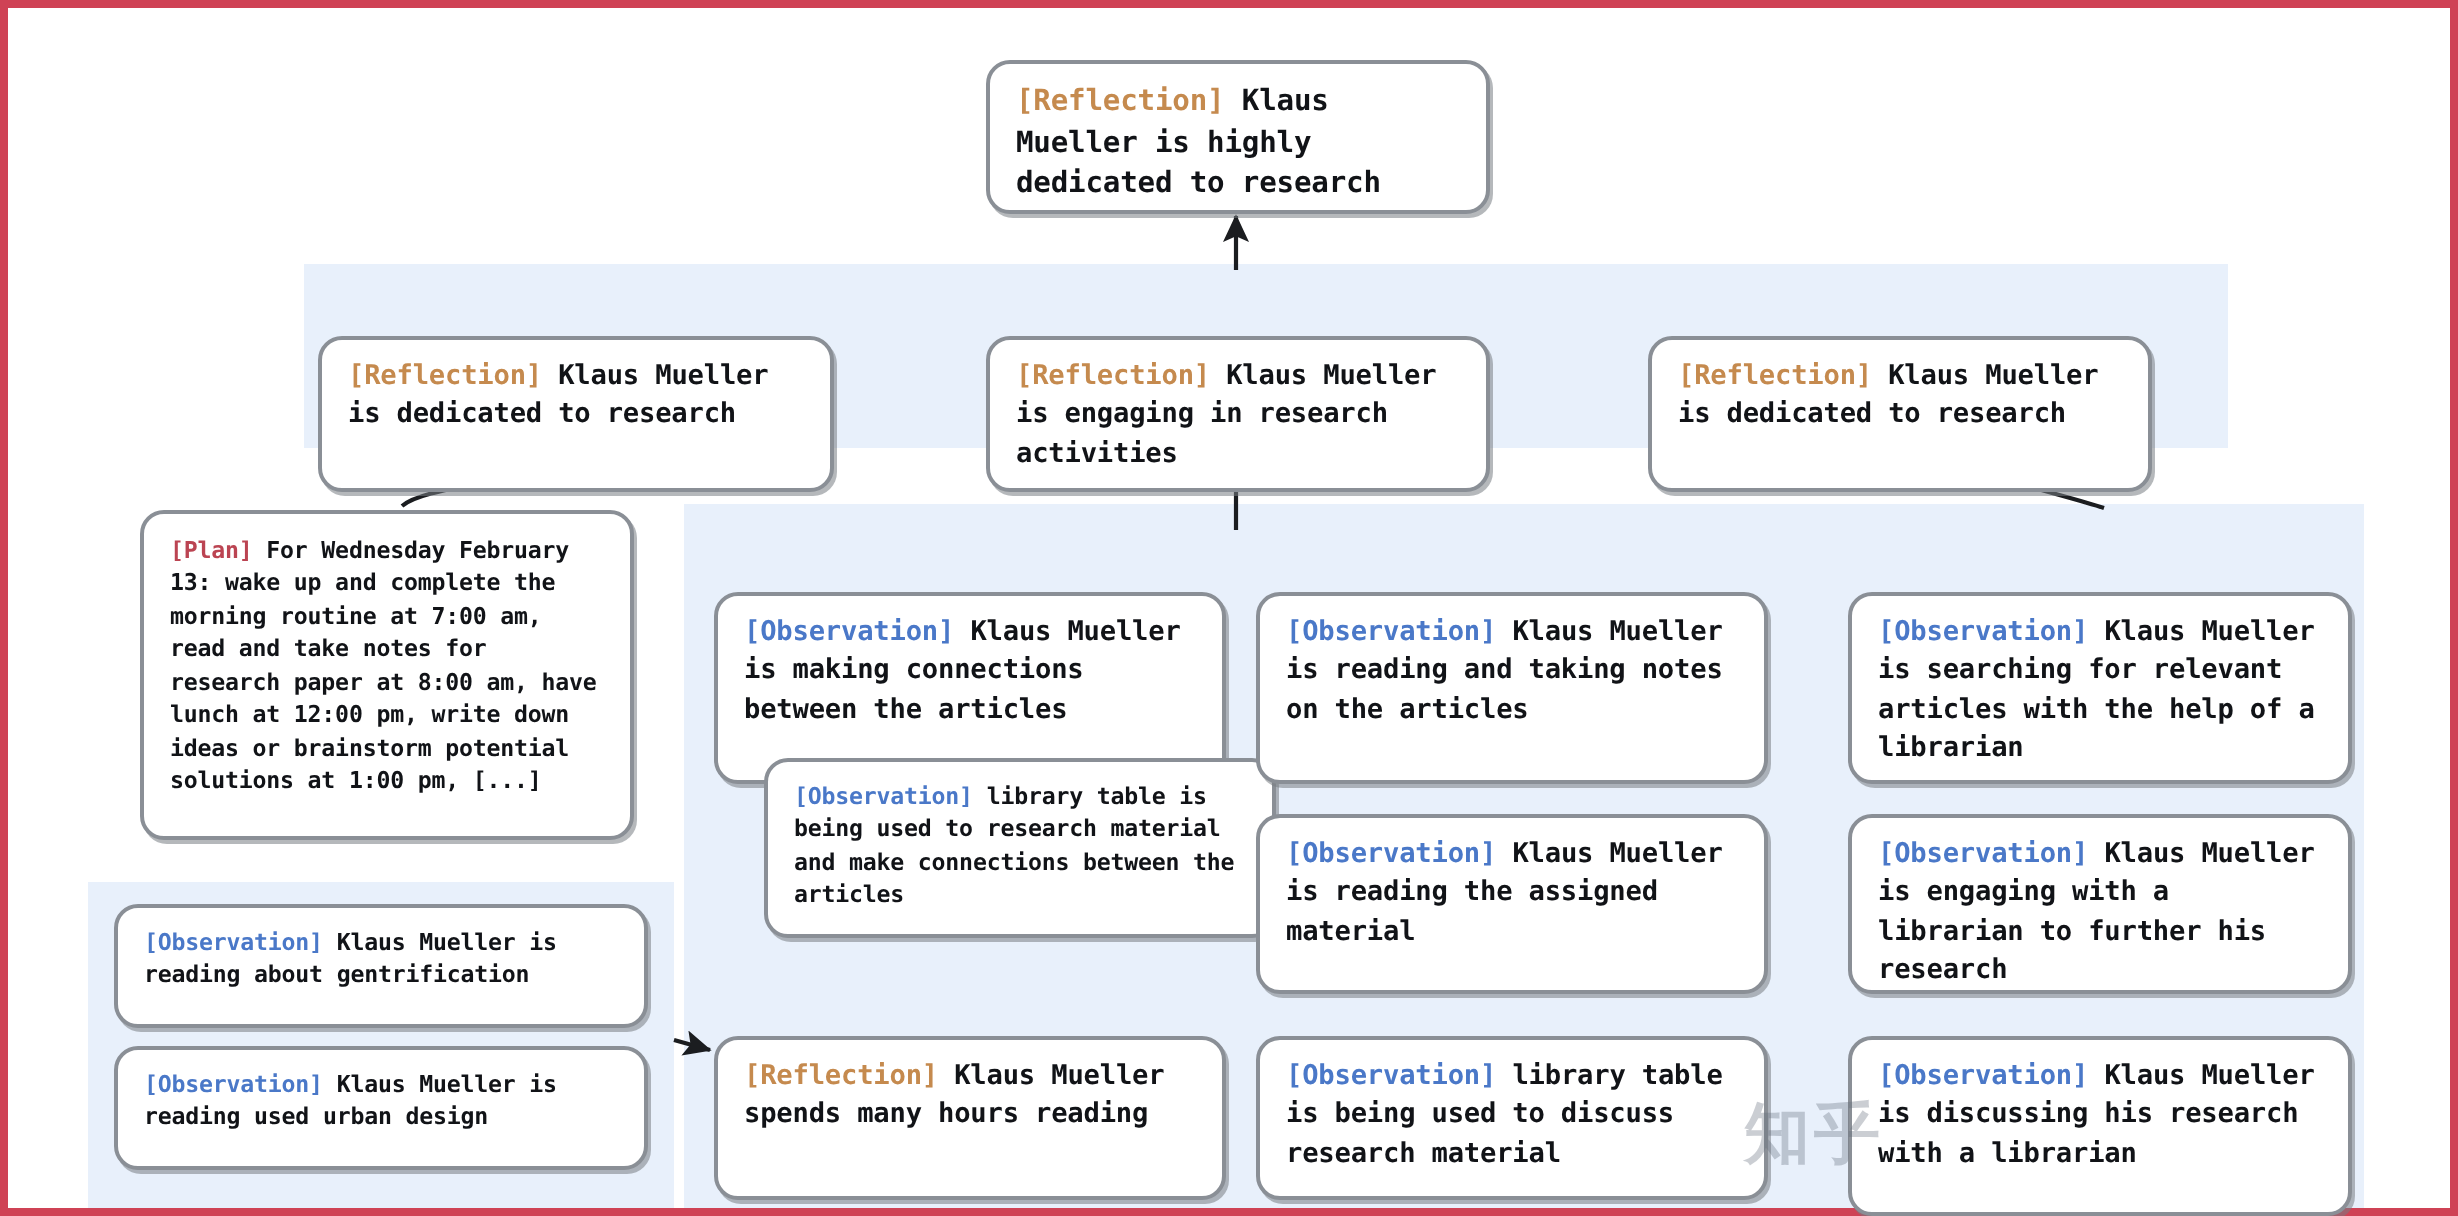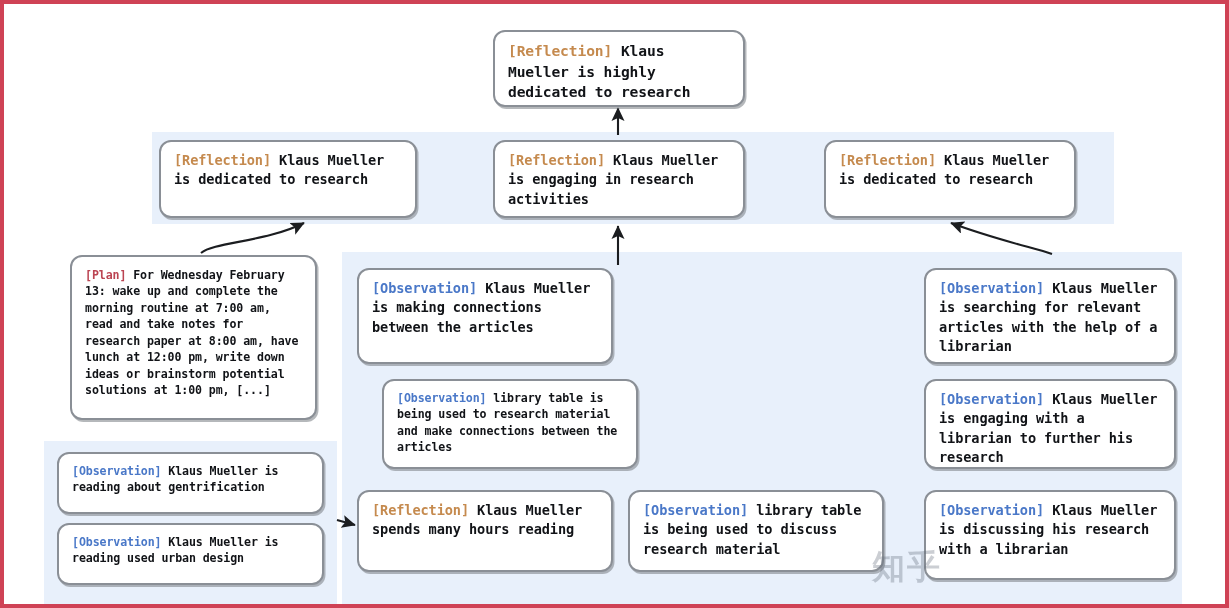--- a/index.html
+++ b/index.html
@@ -50,21 +50,21 @@
     overflow: hidden;
   }
   .node .body { display: block; }
 
   .tag { font-weight: bold; }
   .tag-reflection { color: #c58a4e; }
   .tag-observation { color: #4a78c8; }
   .tag-plan       { color: #bb4452; text-align: center; }
 
   .fs15 { font-size: 14.6px; }
-  .fs14 { font-size: 13.6px; }
+  .fs14 { font-size: 13.6px; margin-top: 28px; }
   .fs12 { font-size: 11.6px; }
 
   
   #arrows {
     position: absolute;
     left: 0; top: 0;
     width: 1221px; height: 600px;
     pointer-events: none;
   }
 
@@ -161,21 +161,31 @@
         <span class="tag tag-observation">[Observation]</span><span> library table is being used to research material and make connections between the articles</span>
       </span>
     </div>
 
     <div class="node fs14" style="left:353px; top:486px; width:256px; height:82px;">
       <span class="body">
         <span class="tag tag-reflection">[Reflection]</span><span> Klaus Mueller spends many hours reading</span>
       </span>
     </div>
 
-
+    <div class="node fs14" style="left:624px; top:264px; width:256px; height:96px;">
+      <span class="body">
+        <span class="tag tag-observation">[Observation]</span><span> Klaus Mueller is reading and taking notes on the articles</span>
+      </span>
+    </div>
+
+    <div class="node fs14" style="left:624px; top:375px; width:256px; height:90px;">
+      <span class="body">
+        <span class="tag tag-observation">[Observation]</span><span> Klaus Mueller is reading the assigned material</span>
+      </span>
+    </div>
 
     <div class="node fs14" style="left:624px; top:486px; width:256px; height:82px;">
       <span class="body">
         <span class="tag tag-observation">[Observation]</span><span> library table is being used to discuss research material</span>
       </span>
     </div>
 
     <div class="node fs14" style="left:920px; top:264px; width:252px; height:96px;">
       <span class="body">
         <span class="tag tag-observation">[Observation]</span><span> Klaus Mueller is searching for relevant articles with the help of a librarian</span>

